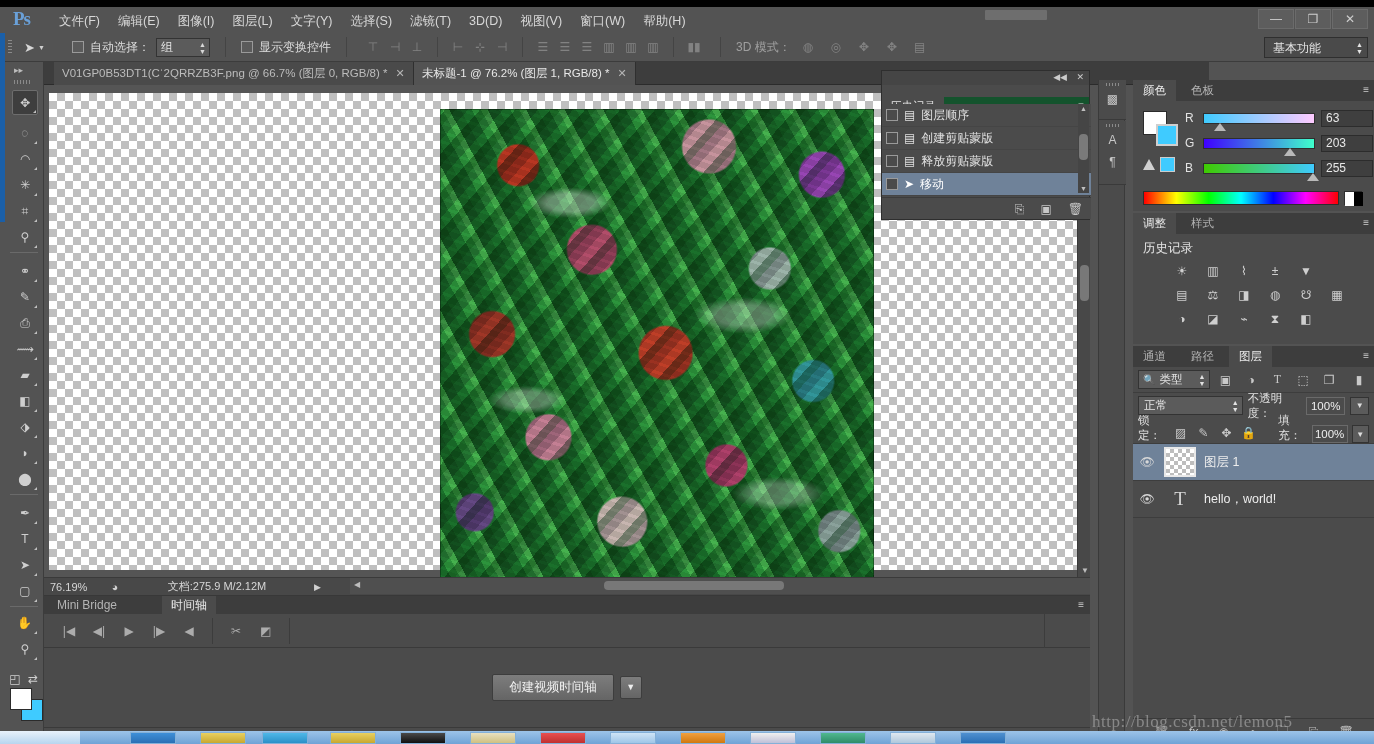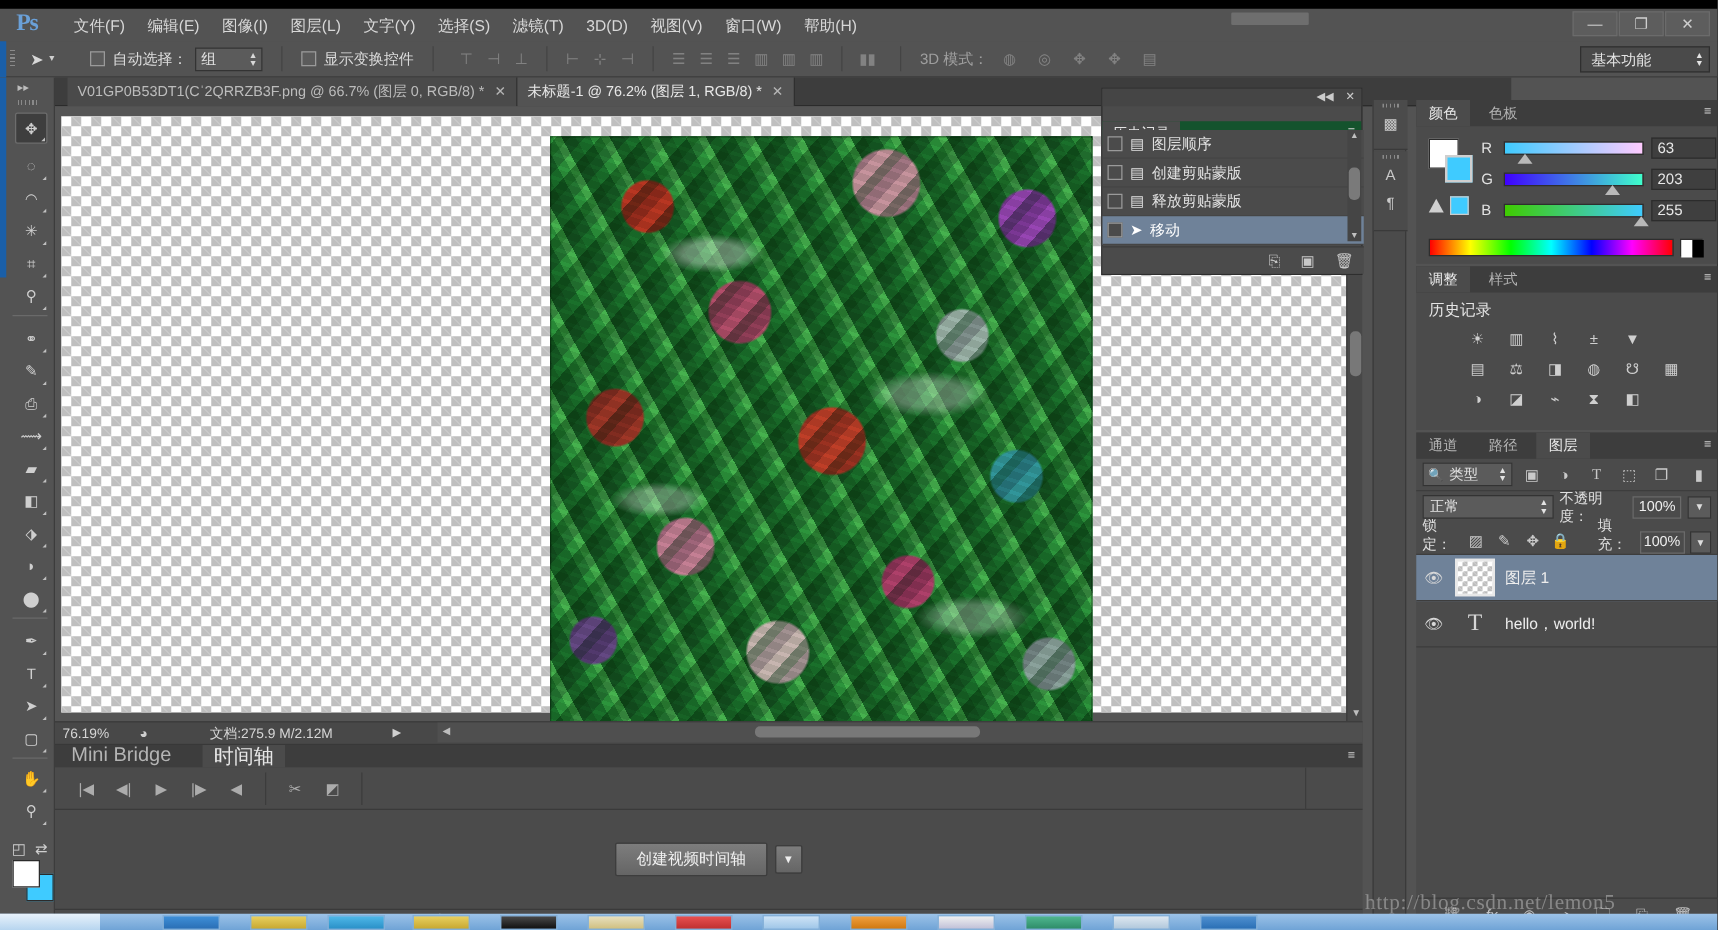--- a/index.html
+++ b/index.html
@@ -185,21 +185,21 @@
   .hscroll .thumb{ position:absolute; left:560px; top:4px; width:180px; height:9px; background:#787878; border-radius:4px; }
   .hscroll .arl{ position:absolute; left:310px; top:3px; font-size:8px; color:#bdbdbd;}
 
   
   .bottompanel{
     position:absolute; left:44px; top:595px; width:1046px; height:149px;
     background:#4b4b4b; border-top:1px solid #383838;
   }
   .bp-tabs{ position:absolute; left:0; top:0; height:18px; width:1046px; background:#3d3d3d; }
   .bp-tab{ position:absolute; top:0; height:18px; display:flex; align-items:center;
-    padding:0 9px; font-size:16px; color:#b4b4b4; }
+    padding:0 9px; font-size:12px; color:#b4b4b4; }
   .bp-tab.active{ background:#4b4b4b; color:#e6e6e6; }
   .bp-menu{ position:absolute; right:6px; top:3px; font-size:10px; color:#cfcfcf;}
   .tl-toolbar{
     position:absolute; left:0; top:18px; width:1046px; height:34px;
     background:#4b4b4b; border-bottom:1px solid #3a3a3a; display:flex; align-items:center;
   }
   .tl-btn{ width:30px;height:30px;display:flex;align-items:center;justify-content:center;
      color:#bdbdbd; font-size:12px; opacity:.85; }
   .tl-div{ width:1px;height:26px;background:#3c3c3c;margin:0 8px; }
   .tl-col{ position:absolute; left:1000px; top:18px; width:1px; height:34px; background:#3c3c3c; }

